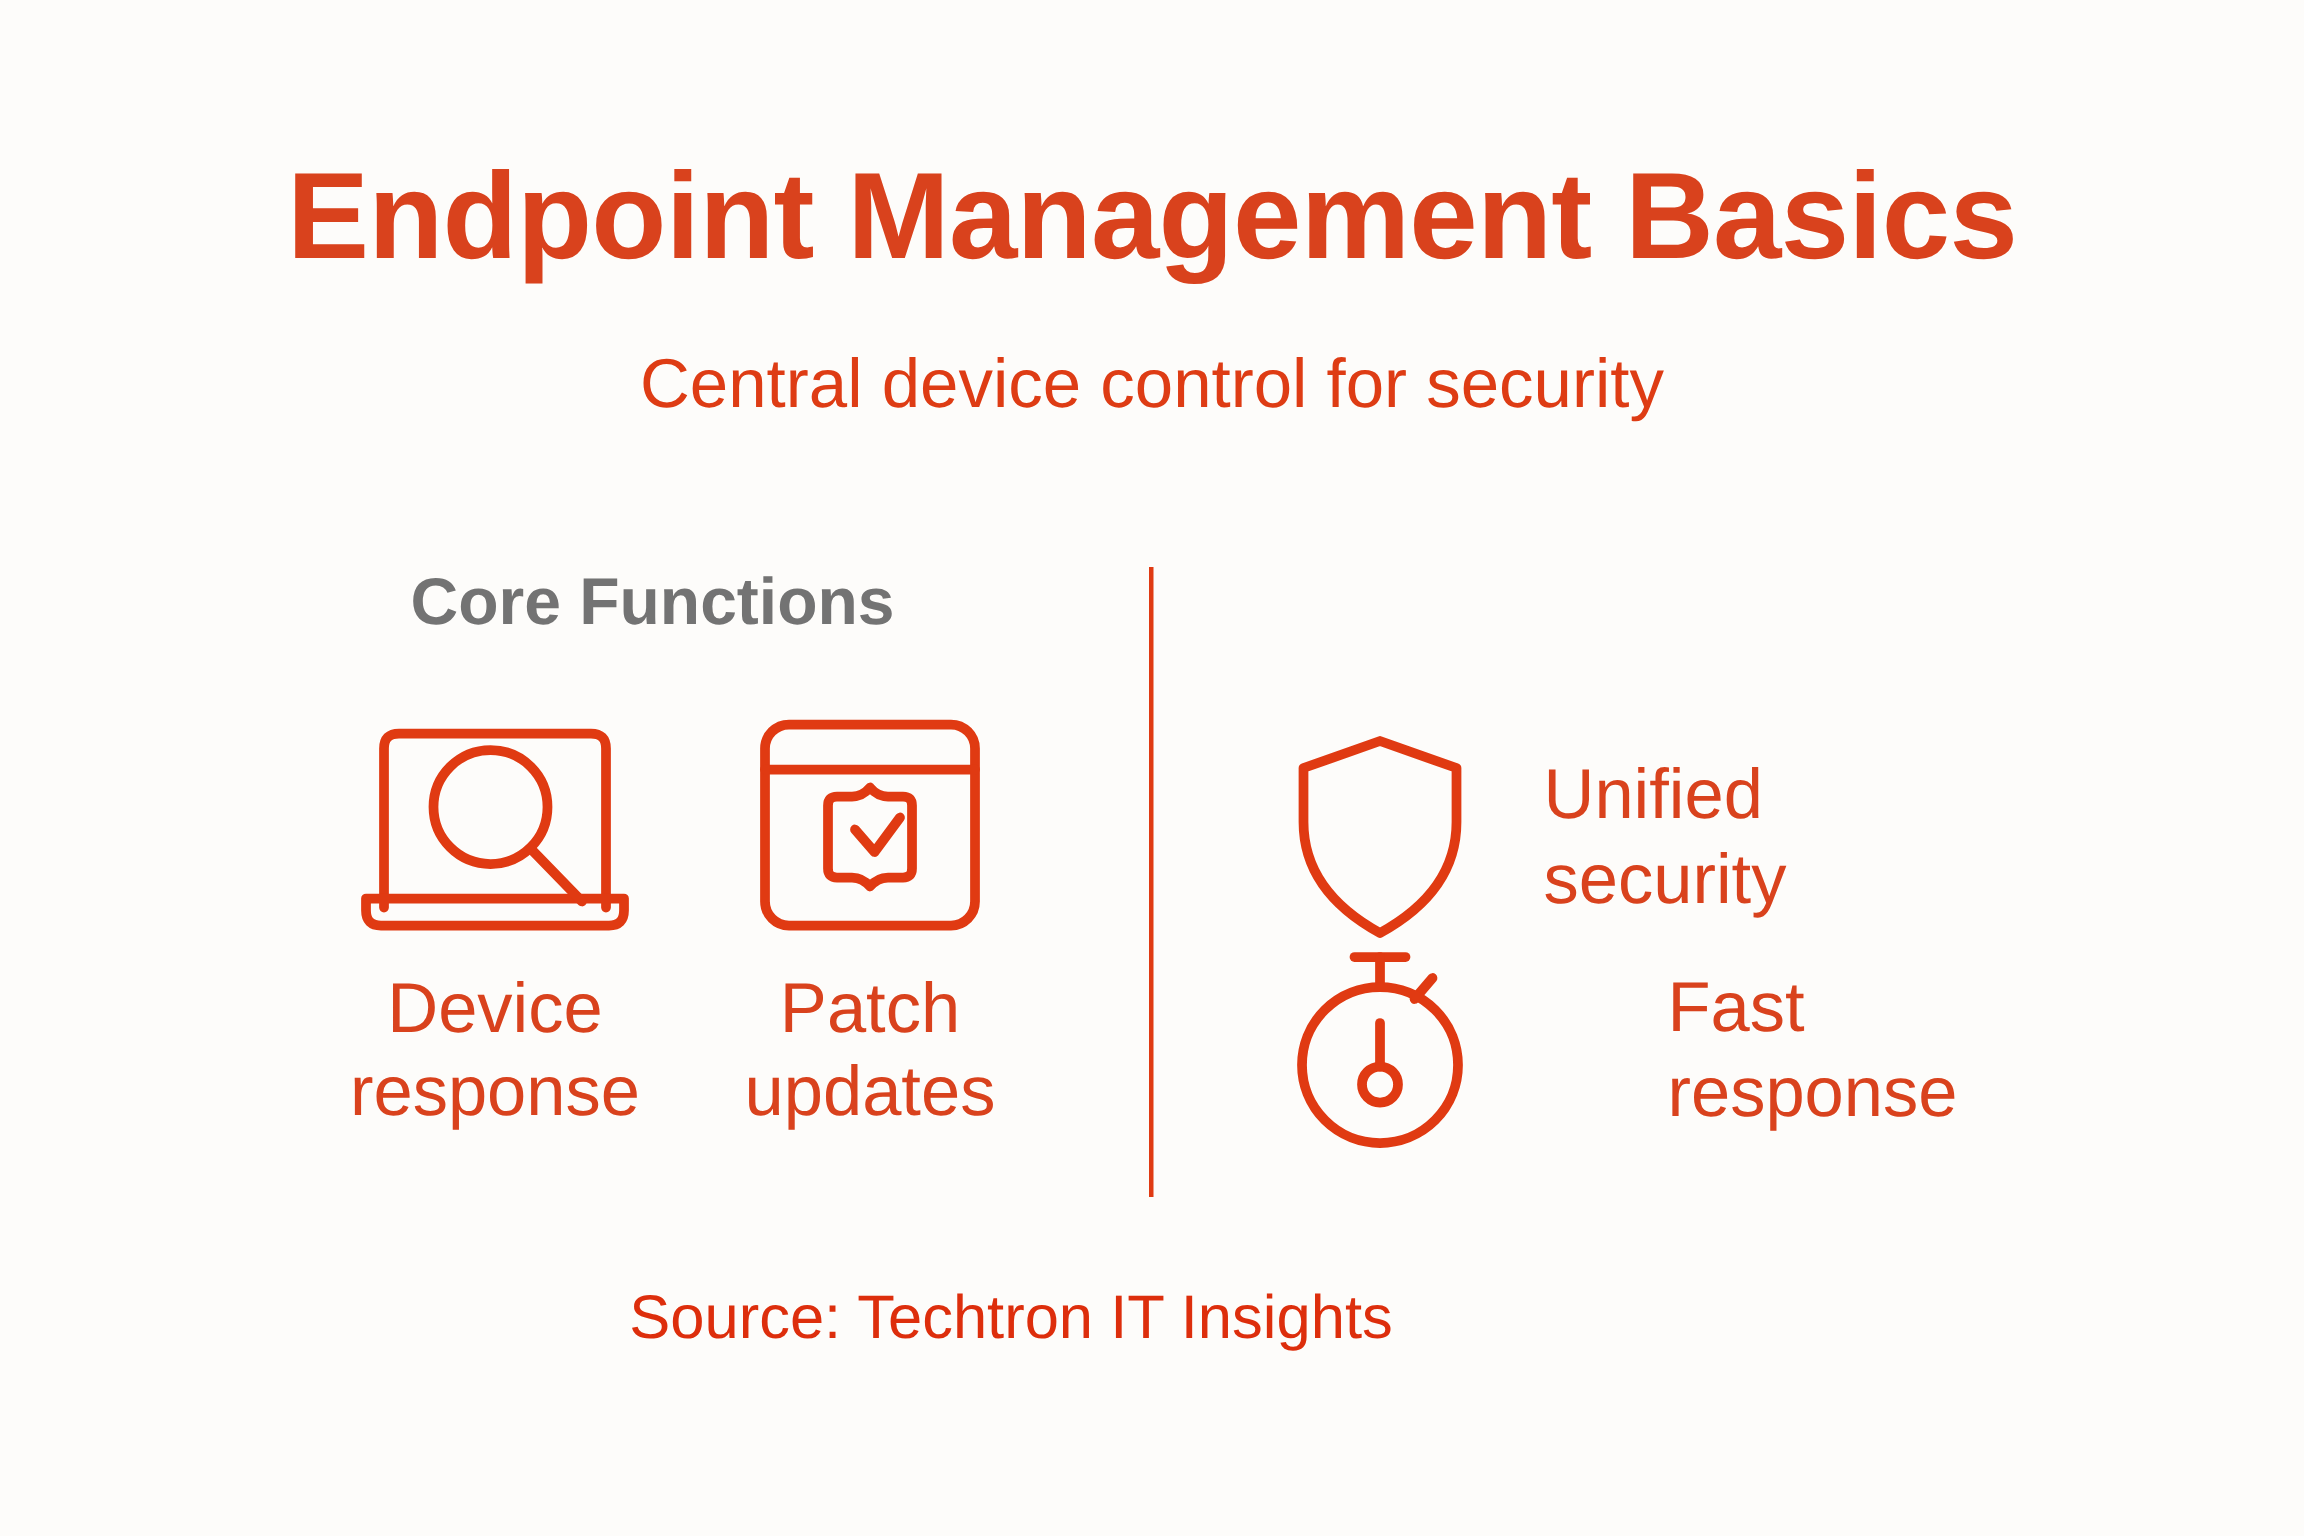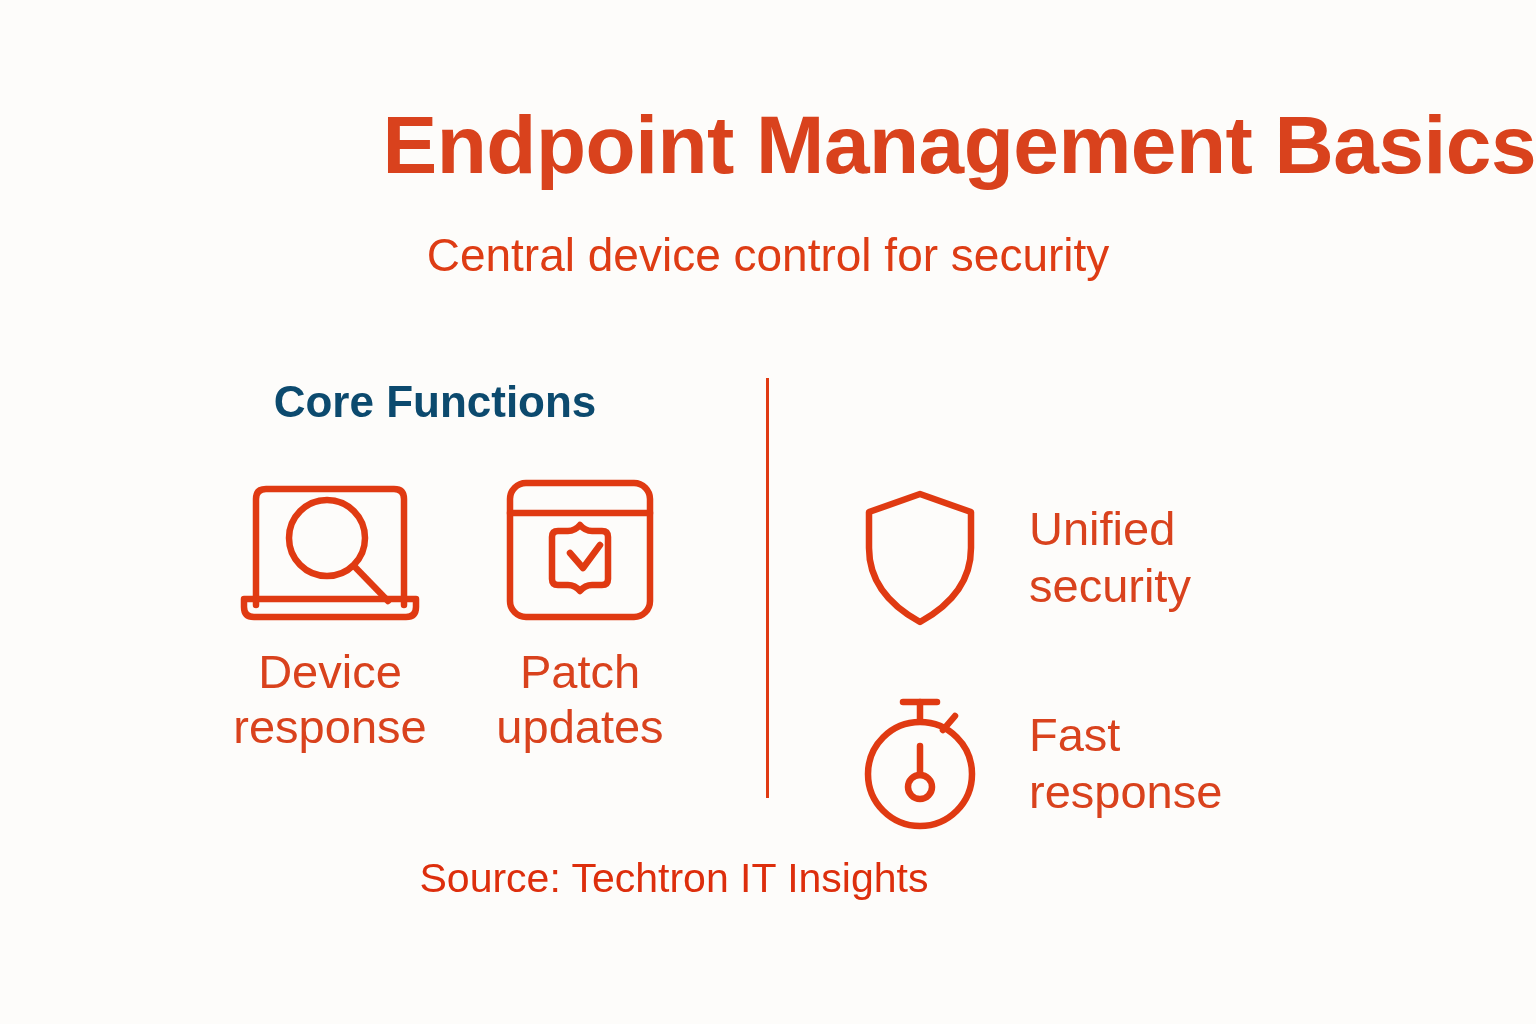--- a/index.html
+++ b/index.html
@@ -18,21 +18,21 @@
     background: #fdfcfa;
     overflow: hidden;
   }
 
   
   .title {
     position: absolute;
     left: 0;
     top: 104px;
     width: 1536px;
-    text-align: right;
+    text-align: center;
     font-size: 82px;
     font-weight: bold;
     letter-spacing: -0.5px;
     color: #d9421d;
     line-height: 1;
     white-space: nowrap;
   }
   .subtitle {
     position: absolute;
     left: 0;
@@ -44,21 +44,21 @@
     color: #de3c14;
     line-height: 1;
     white-space: nowrap;
   }
 
   
   .col-heading {
     position: absolute;
     font-size: 44px;
     font-weight: bold;
-    color: #0c4a6e;
+    color: #737373;
     line-height: 1;
     white-space: nowrap;
     text-align: center;
   }
   #heading-left  { left: 155px; top: 380px; width: 560px; }
   #heading-right { left: 820px; top: 380px; width: 500px; }
 
   .divider {
     position: absolute;
     left: 766px;
@@ -95,21 +95,21 @@
   
   .benefit-row {
     position: absolute;
     left: 845px;
     width: 460px;
     height: 150px;
     display: flex;
     align-items: center;
   }
   #benefit-row-0 { top: 482px; }
-  #benefit-row-1 { top: 688px; }
+  #benefit-row-1 { top: 624px; justify-content: space-between; }
 
   .benefit-icon {
     width: 150px;
     flex: 0 0 150px;
     display: flex;
     align-items: center;
     justify-content: center;
   }
   .benefit-label {
     margin-left: 34px;

